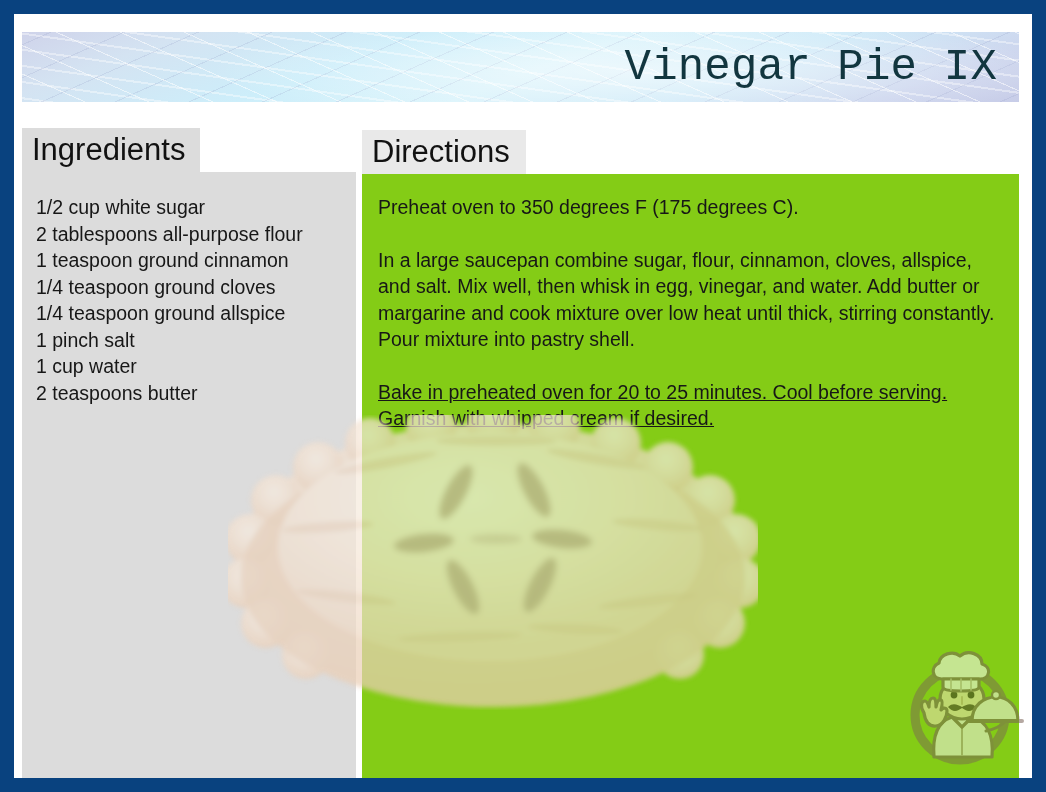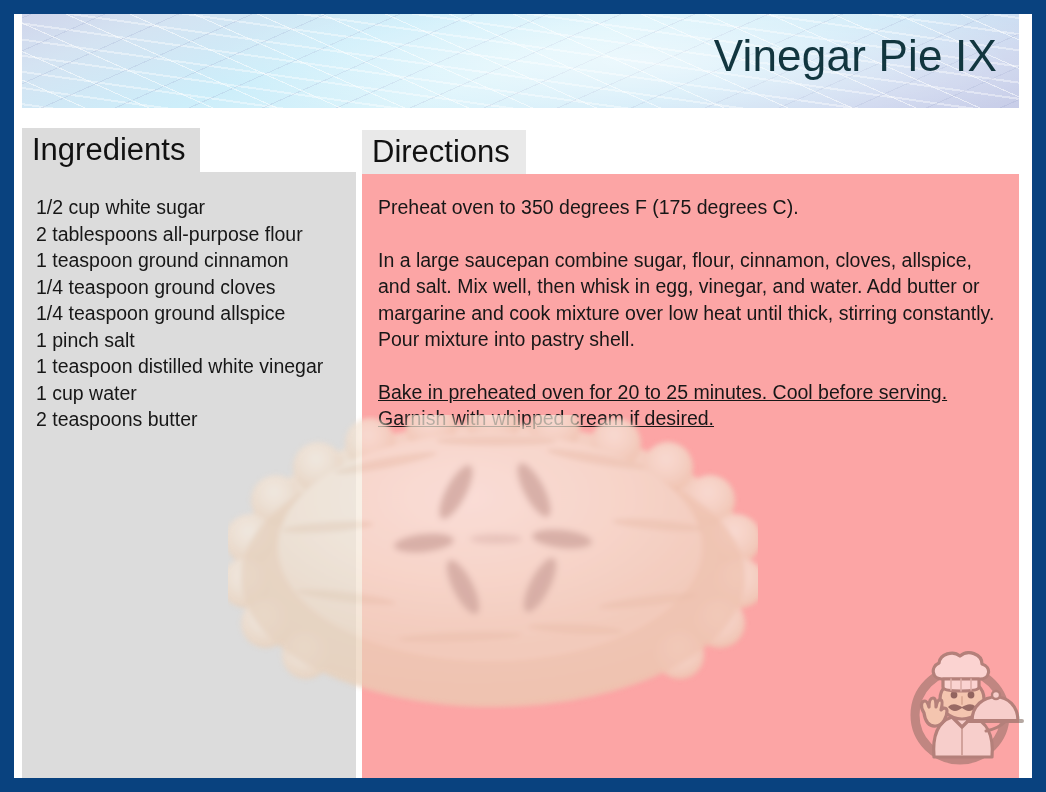--- a/index.html
+++ b/index.html
@@ -29,33 +29,34 @@
   }
   .frame-top    { left: 0;  top: 0;    width: 1046px; height: 14px; }
   .frame-bottom { left: 0;  bottom: 0; width: 1046px; height: 14px; }
   .frame-left   { left: 0;  top: 0;    width: 14px;   height: 792px; }
   .frame-right  { right: 0; top: 0;    width: 14px;   height: 792px; }
 
   
   #banner {
     position: absolute;
     left: 22px;
-    top: 4px;
+    top: 32px;
     width: 997px;
-    height: 104px;
+    height: 70px;
     overflow: hidden;
     background:
       linear-gradient(160deg,
         #cfd3ea 0%,
         #d4e3f2 14%,
         #cdeefa 34%,
         #d9f3fb 52%,
         #cfeaf8 70%,
         #cdd6ee 88%,
         #c8cde8 100%);
+    font-family: Liberation Mono, monospace;
   }
   
   #banner .weave {
     position: absolute;
     inset: -40px;
     background-image:
       repeating-linear-gradient(24deg,
         rgba(255,255,255,0.55) 0px,
         rgba(255,255,255,0.55) 1px,
         rgba(255,255,255,0.0) 1px,
@@ -141,21 +142,21 @@
     top: 130px;
     width: 164px;
     height: 44px;
     background: #e9e9e9;
   }
   #directions-body {
     left: 362px;
     top: 174px;
     width: 657px;
     height: 604px;
-    background: #fca5a5;
+    background: #84cc16;
     padding: 20px 16px 0 16px;
   }
 
   
   #ingredients-list {
     position: relative;
     list-style: none;
     margin: 0;
     padding: 0;
     font-size: 19.5px;
@@ -192,21 +193,20 @@
 <div id="slide">
 
   <div class="panel-body" id="ingredients-body">
     <ul id="ingredients-list">
       <li>1/2 cup white sugar</li>
       <li>2 tablespoons all-purpose flour</li>
       <li>1 teaspoon ground cinnamon</li>
       <li>1/4 teaspoon ground cloves</li>
       <li>1/4 teaspoon ground allspice</li>
       <li>1 pinch salt</li>
-      <li>1 teaspoon distilled white vinegar</li>
       <li>1 cup water</li>
       <li>2 teaspoons butter</li>
     </ul>
   </div>
 
   <div class="panel-body" id="directions-body">
     <div id="directions-steps">
       <p>Preheat oven to 350 degrees F (175 degrees C).</p>
       <p>In a large saucepan combine sugar, flour, cinnamon, cloves, allspice, and salt. Mix well, then whisk in egg, vinegar, and water. Add butter or margarine and cook mixture over low heat until thick, stirring constantly. Pour mixture into pastry shell.</p>
       <p>Bake in preheated oven for 20 to 25 minutes. Cool before serving. Garnish with whipped cream if desired.</p>

